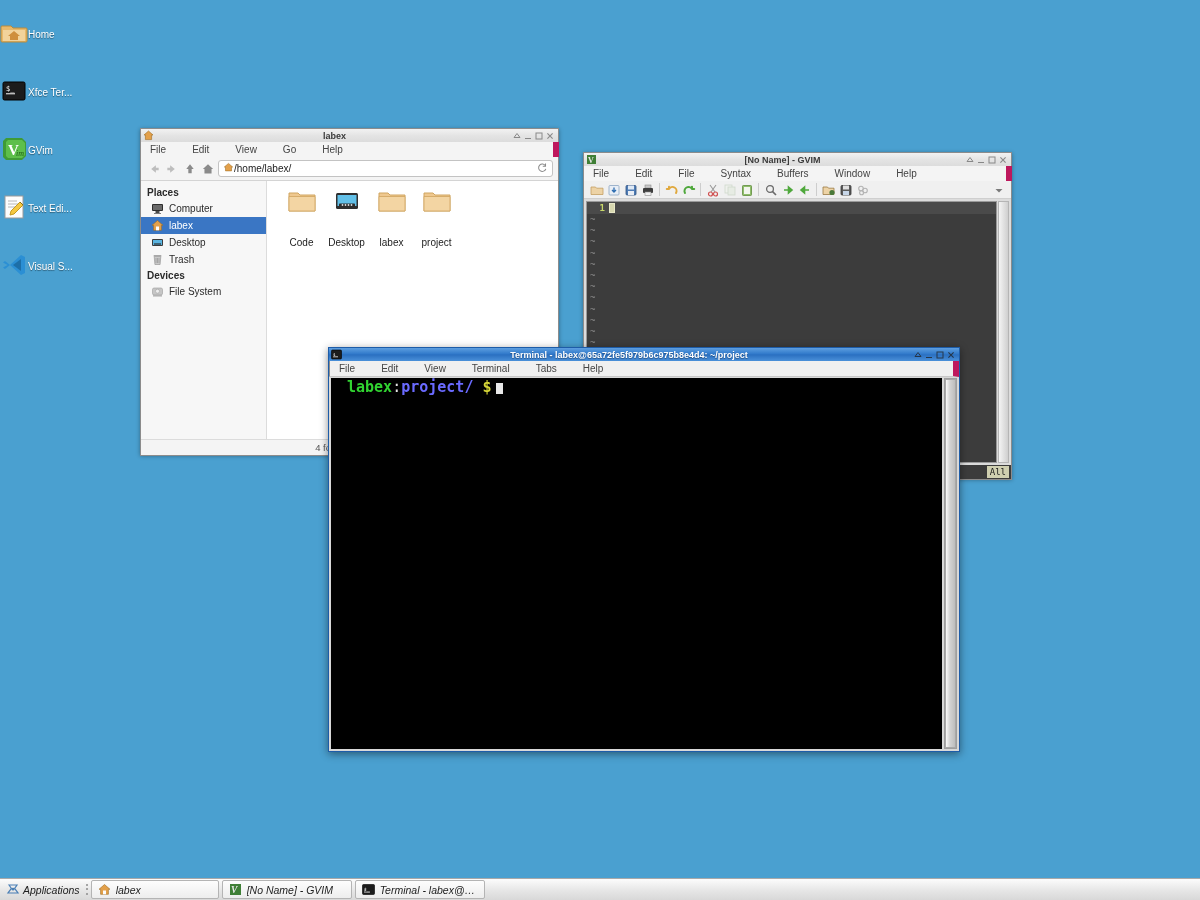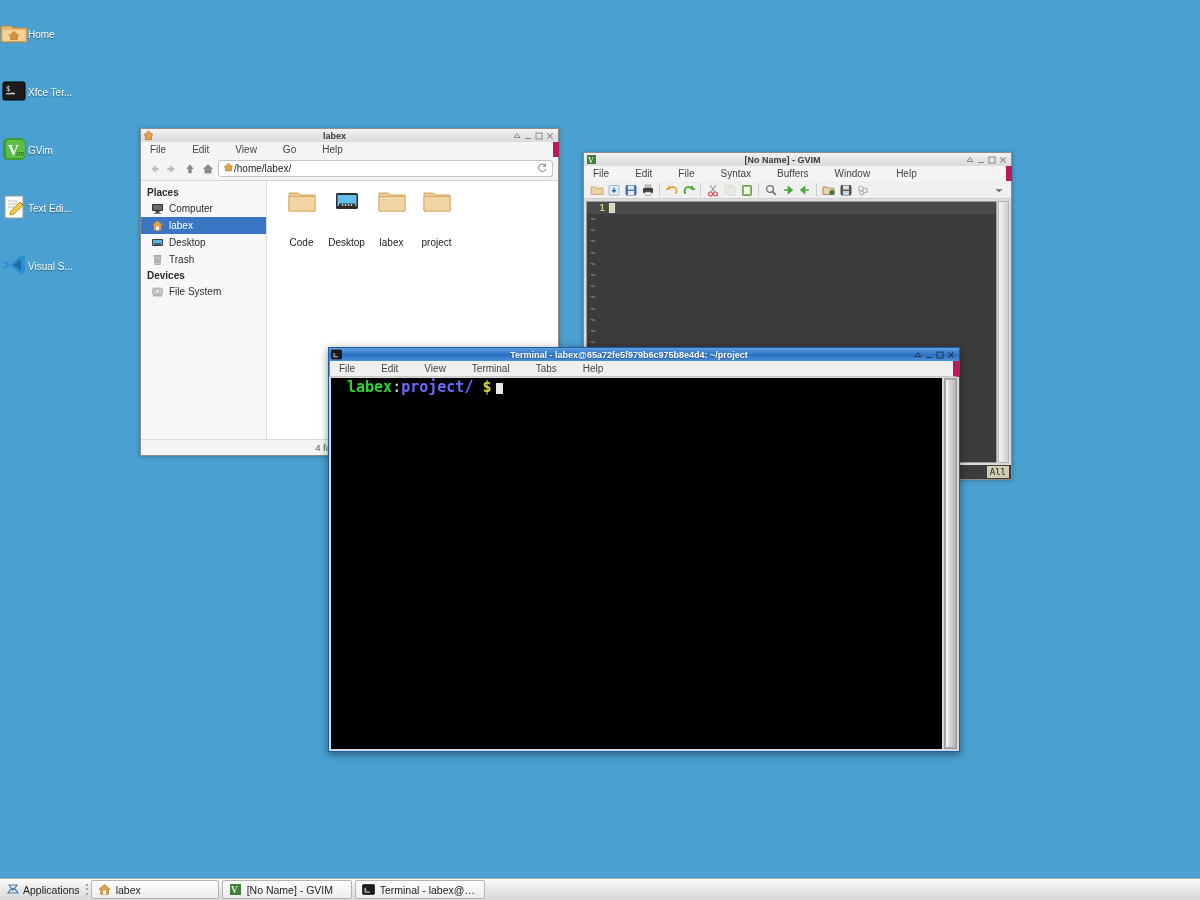--- a/index.html
+++ b/index.html
@@ -128,21 +128,21 @@
   .t-cursor { display:inline-block; width:7px; height:11px; background:#e8e8e8;
               vertical-align:-2px; margin-left:4px; }
   #term-scroll { width:13px; background:#d0d0d0; border:1px solid #9e9e9e;
                  margin-left:2px; display:flex; }
   #term-scroll .thumb { width:100%; background:linear-gradient(to right,#fafafa 0%,#d2d2d2 45%,#bdbdbd 100%);
                         border:1px solid #a8a8a8; }
 
   
   #taskbar { position:absolute; left:0; bottom:0; width:1200px; height:22px;
              background:linear-gradient(to bottom,#fcfcfc 0%,#e6e6e6 55%,#d8d8d8 100%);
-             border-top:1px solid #a9a9a9; display:flex; align-items:center; padding:0 2px; }
+             border-top:1px solid #a9a9a9; display:flex; align-items:center; padding:0 2px;font-style:italic; }
   #applications { display:flex; align-items:center; gap:3px; padding:0 4px; height:20px; }
   #applications .lbl { font-size:10.5px; color:#202020; }
   .tb-sep { width:3px; height:14px; display:flex; flex-direction:column;
             justify-content:space-around; align-items:center; margin:0 2px; }
   .tb-sep i { width:2px; height:2px; background:#8d8d8d; border-radius:50%; display:block; }
   .tbutton { display:flex; align-items:center; gap:5px; height:19px; padding:0 6px;
              border:1px solid #b4b4b4; border-radius:2px; margin-right:3px;
              background:linear-gradient(to bottom,#fdfdfd,#ededed);
              font-size:10.5px; color:#1d1d1d; overflow:hidden; }
   .tbutton.w1 { width:128px; }

